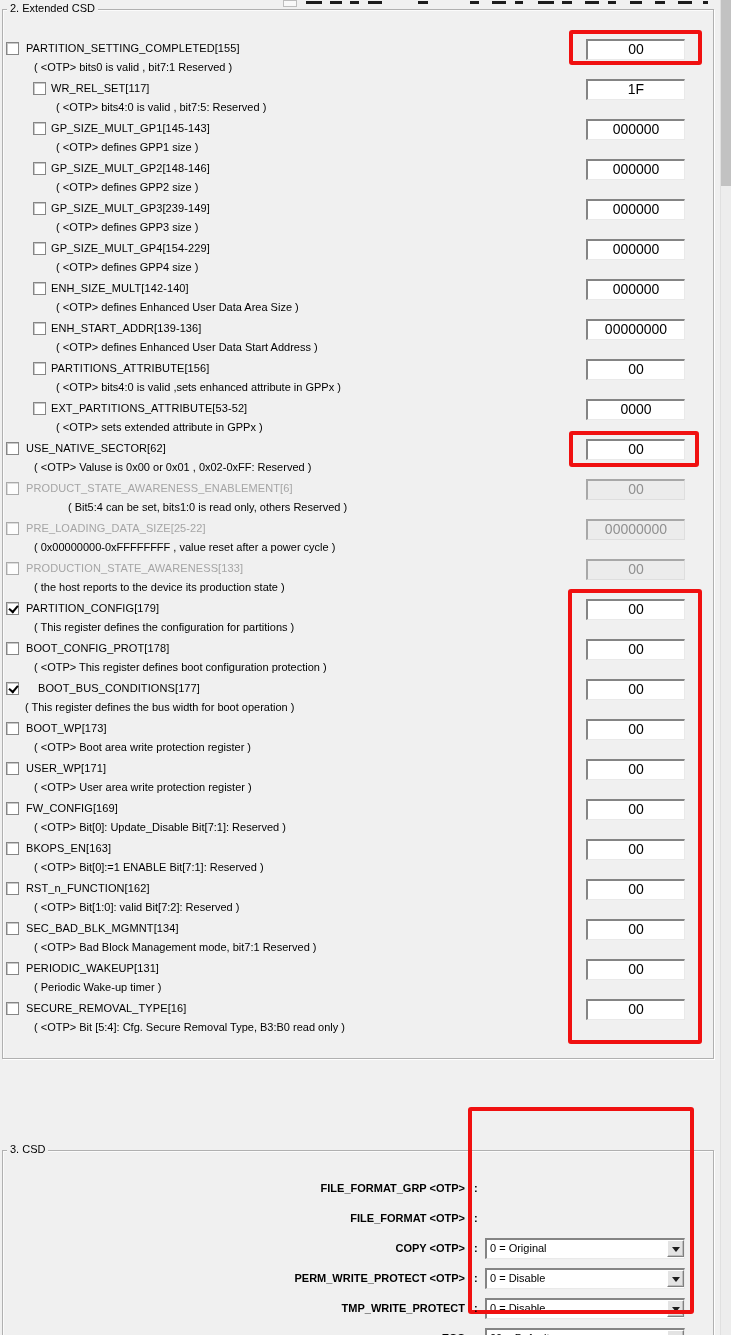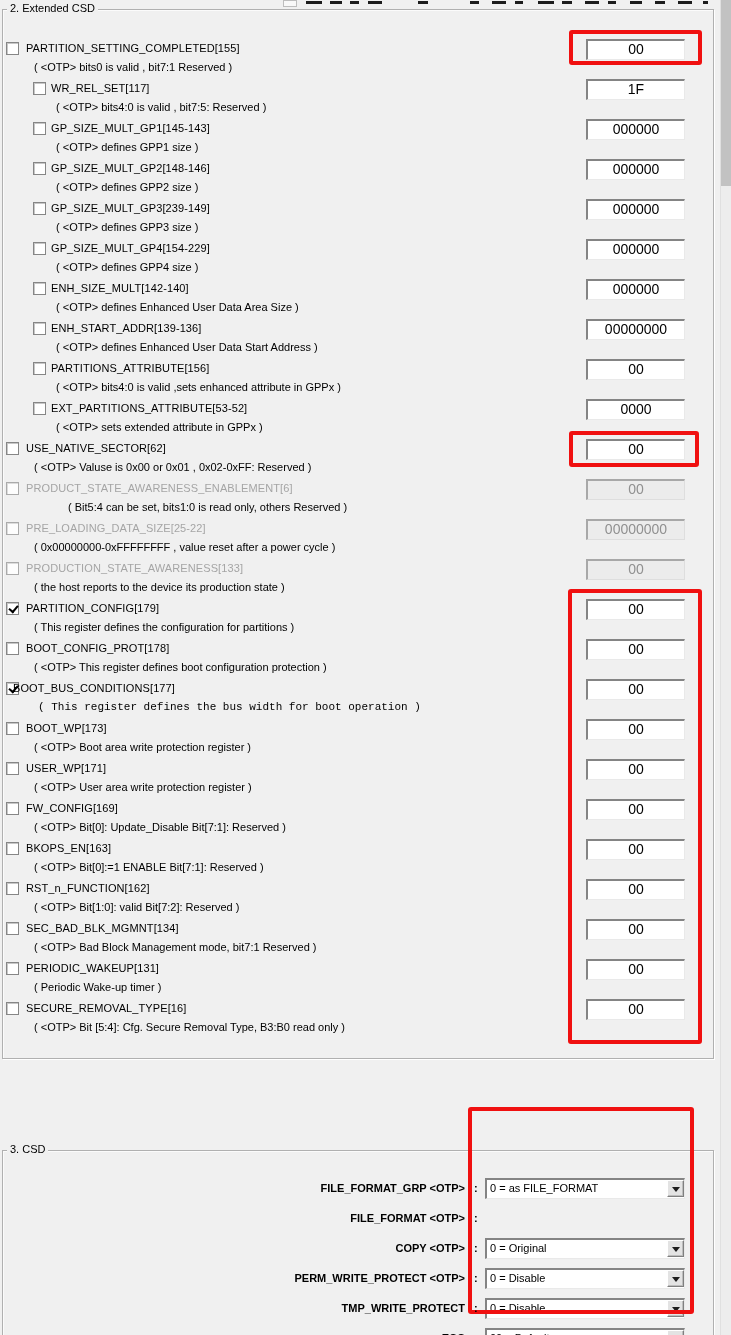--- a/index.html
+++ b/index.html
@@ -214,22 +214,22 @@
       <div class="erow" style="top: 629px;">
     <span class="cb" style="left: 3px;"></span>
     <span class="elabel" style="left: 23px;">BOOT_CONFIG_PROT[178]</span>
     <span class="edesc" style="left: 31px;">( &lt;OTP&gt; This register defines boot configuration protection )</span>
     <span class="efield">00</span>
   </div>
       <div class="erow checked" style="top: 669px;">
     <span class="cb" style="left: 3px;">
           <span class="mark"></span>
         </span>
-    <span class="elabel" style="left: 10px;">BOOT_BUS_CONDITIONS[177]</span>
-    <span class="edesc" style="left: 35px; font-family: Liberation Mono, monospace;">( This register defines the bus width for boot operation )</span>
+    <span class="elabel" style="left: 35px;">BOOT_BUS_CONDITIONS[177]</span>
+    <span class="edesc" style="left: 22px;">( This register defines the bus width for boot operation )</span>
     <span class="efield">00</span>
   </div>
       <div class="erow" style="top: 709px;">
     <span class="cb" style="left: 3px;"></span>
     <span class="elabel" style="left: 23px;">BOOT_WP[173]</span>
     <span class="edesc" style="left: 31px;">( &lt;OTP&gt; Boot area write protection register )</span>
     <span class="efield">00</span>
   </div>
       <div class="erow" style="top: 749px;">
     <span class="cb" style="left: 3px;"></span>
@@ -275,26 +275,20 @@
   </div>
     </div>
 </div>
 
 <div class="groupbox" id="g3" style="left:2px;top:1150px;width:710px;height:226px;">
   <span class="gtitle">3. CSD</span>
   <div id="csd-rows">
       <div class="crow" style="top: 27px;">
     <span class="clabel">FILE_FORMAT_GRP &lt;OTP&gt;</span>
     <span class="ccolon">:</span>
-    <span class="combo">
-      <span class="combo-text">0 =  as FILE_FORMAT</span>
-      <span class="combo-btn">
-            <span class="combo-arrow"></span>
-          </span>
-    </span>
   </div>
       <div class="crow" style="top: 57px;">
     <span class="clabel">FILE_FORMAT &lt;OTP&gt;</span>
     <span class="ccolon">:</span>
   </div>
       <div class="crow" style="top: 87px;">
     <span class="clabel">COPY &lt;OTP&gt;</span>
     <span class="ccolon">:</span>
     <span class="combo">
       <span class="combo-text">0 = Original</span>

